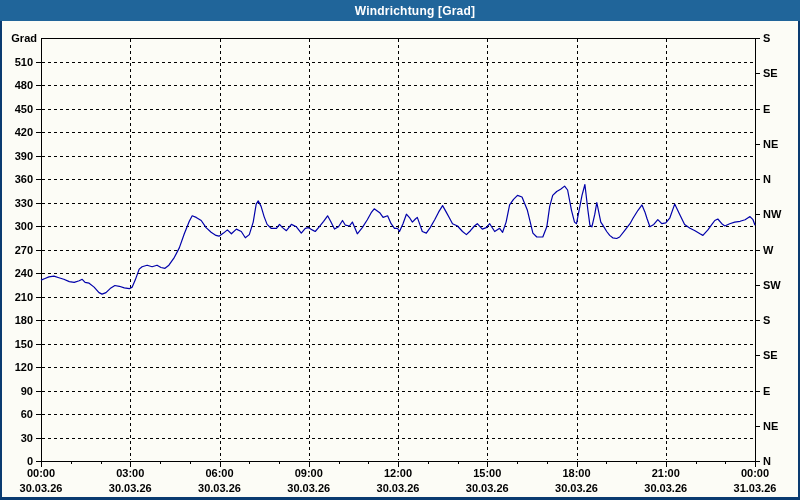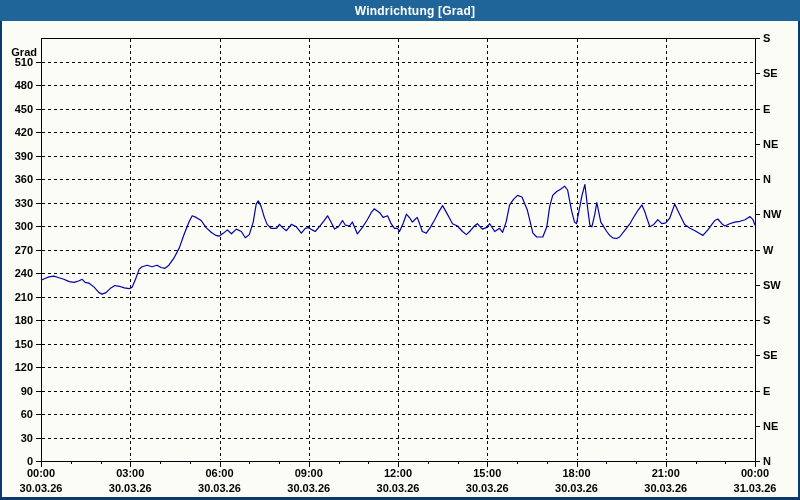--- a/index.html
+++ b/index.html
@@ -23,21 +23,21 @@
     width: 800px; height: 479px;
     box-sizing: border-box;
   }
   #chart-svg { position: absolute; top: 0; left: 0; }
   #chart-svg text {
     font-family: "Liberation Sans", sans-serif;
     font-size: 11px; font-weight: bold; fill: #000000;
   }
   #grad-label {
     position: absolute; top: 32px; left: 0; width: 37px;
-    text-align: right; font-size: 11px; font-weight: bold; color: #000; margin-top: 14px;
+    text-align: right; font-size: 11px; font-weight: bold; color: #000;
   }
 </style>
 </head>
 <body>
 
 <div id="screen">
   <div id="titlebar" style="background: rgb(32, 101, 154); padding-left: 15px;">
     <span class="title-text">Windrichtung [Grad]</span>
   </div>
   <div id="frame" style="border-left: 2px solid rgb(10, 59, 112); border-right: 2px solid rgb(10, 59, 112); border-bottom: 3px solid rgb(10, 59, 112); background: rgb(252, 252, 246);"></div>

